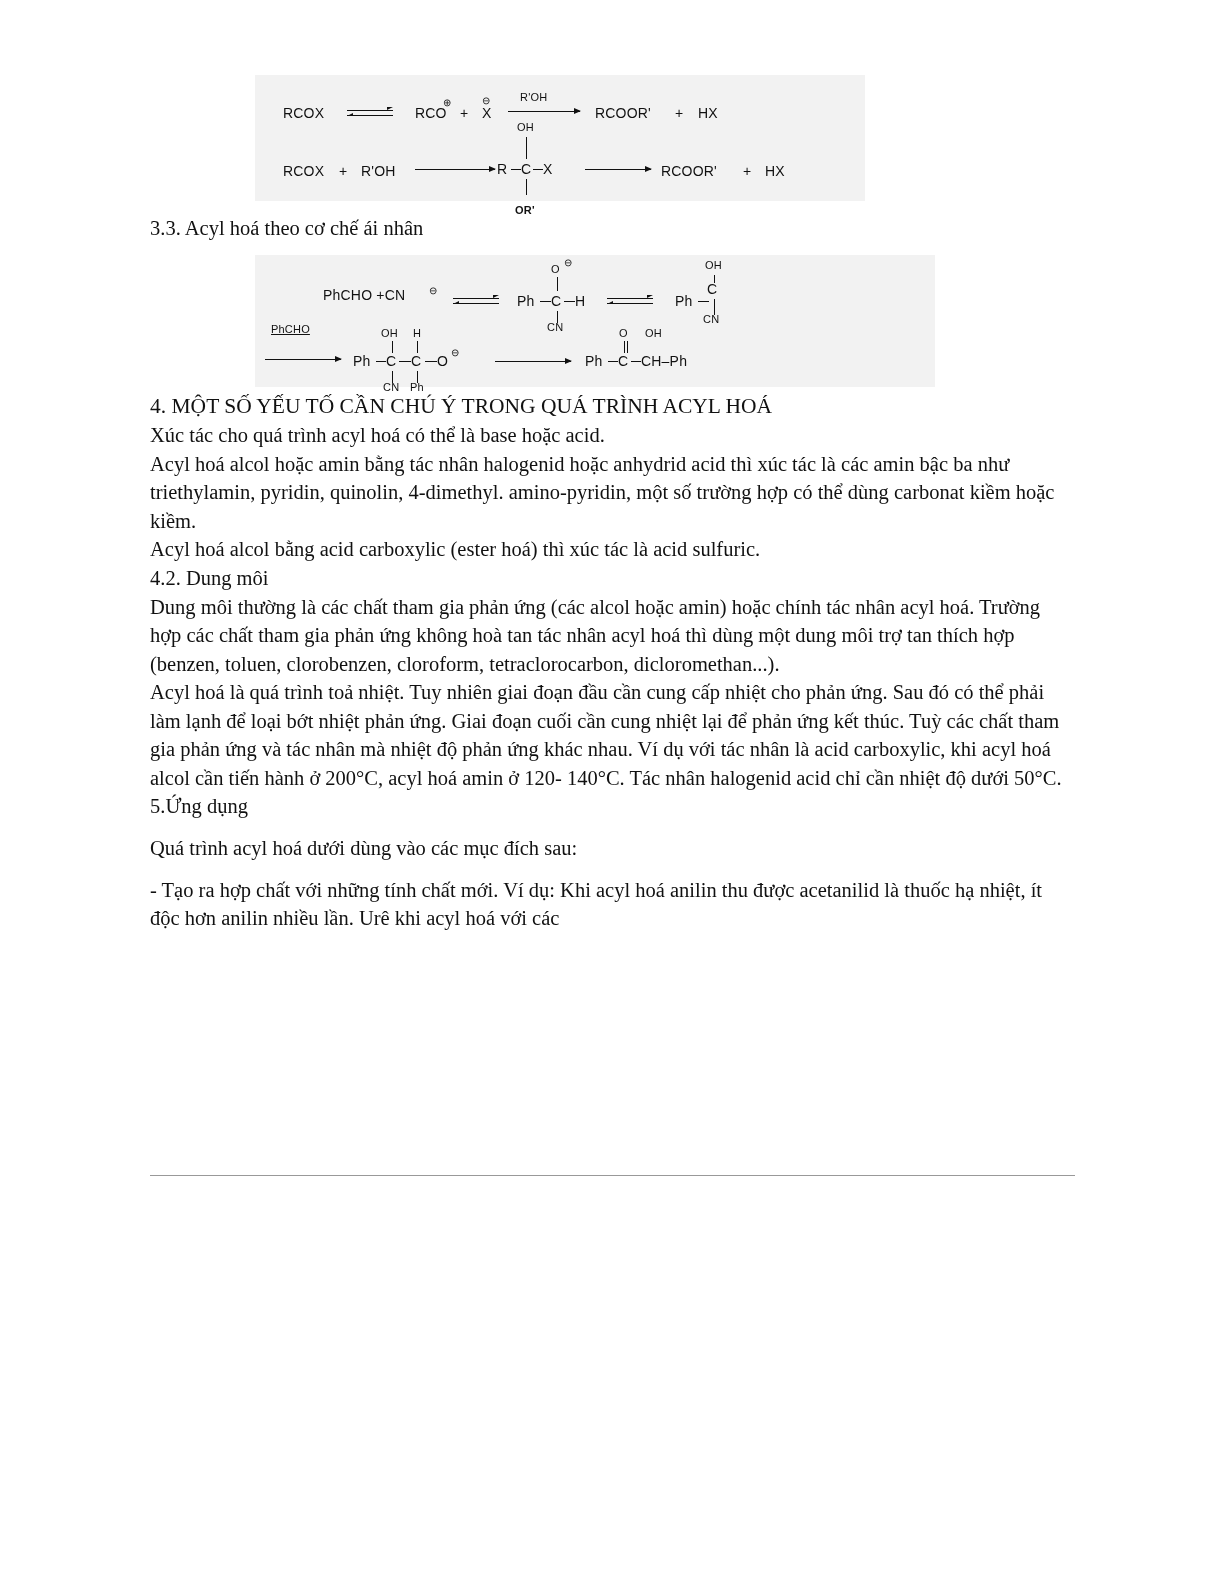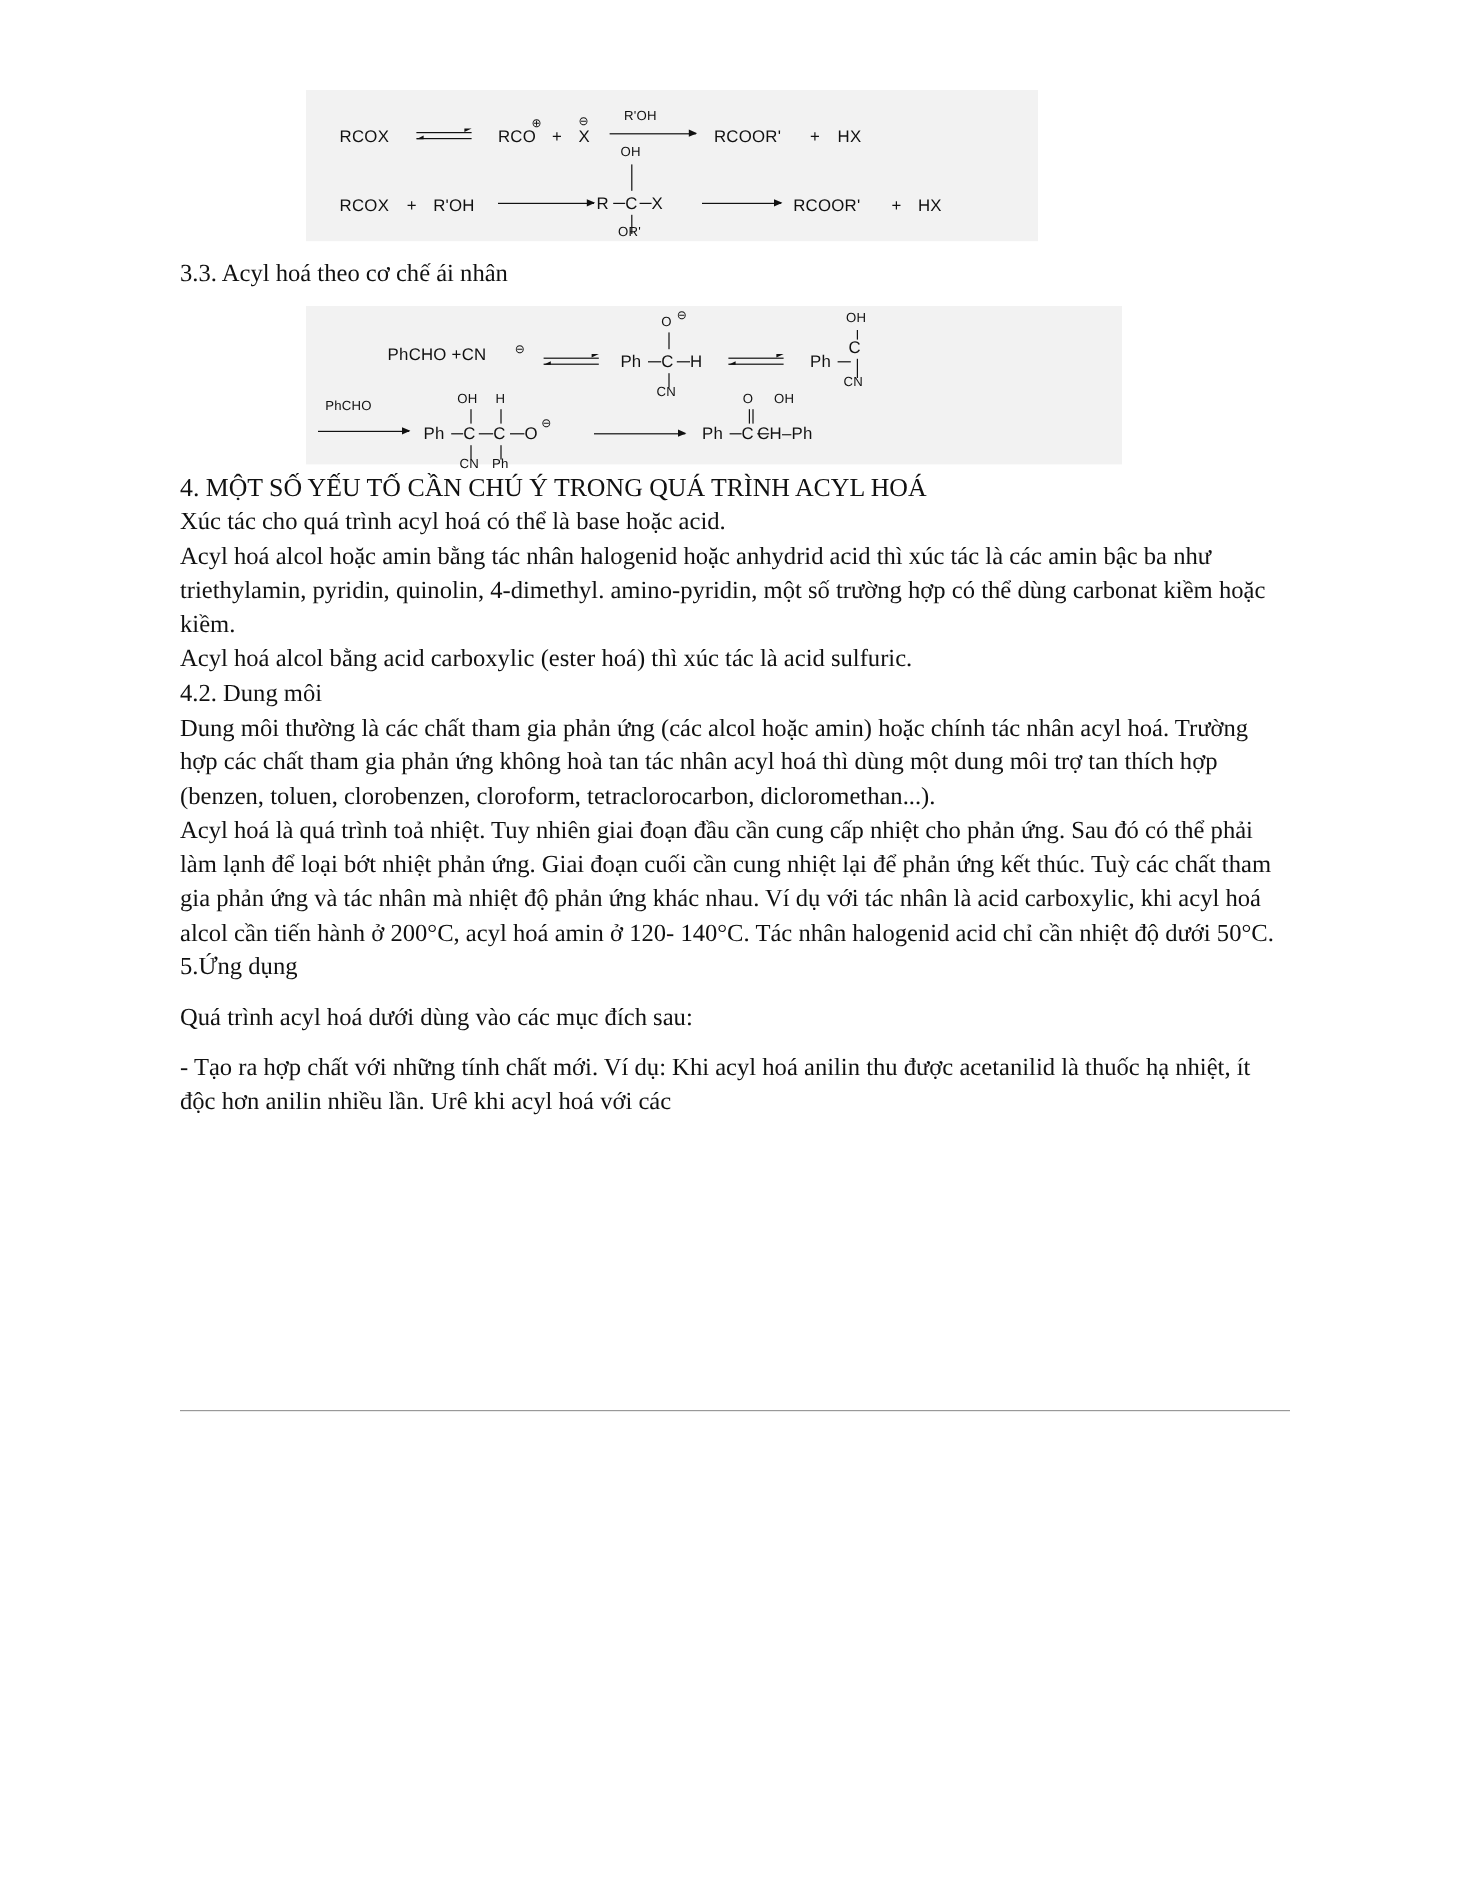--- a/index.html
+++ b/index.html
@@ -174,21 +174,21 @@
       <span class="arr" style="left:160px; top:94px; width:80px;"></span>
 
       <span class="tok sm" style="left:262px; top:46px;">OH</span>
       <span class="vb" style="left:271px; top:62px; height:22px;"></span>
       <span class="tok" style="left:242px; top:86px;">R</span>
       <span class="hb" style="left:256px; top:94px; width:10px;"></span>
       <span class="tok" style="left:266px; top:86px;">C</span>
       <span class="hb" style="left:278px; top:94px; width:10px;"></span>
       <span class="tok" style="left:288px; top:86px;">X</span>
       <span class="vb" style="left:271px; top:104px; height:16px;"></span>
-      <span class="tok sm" style="left:260px; top:113px;">OR'</span>
+      <span class="tok sm" style="left:260px; top:129px;font-weight:bold;">OR'</span>
 
       <span class="arr" style="left:330px; top:94px; width:66px;"></span>
       <span class="tok" style="left:406px; top:88px;">RCOOR'</span>
       <span class="tok" style="left:488px; top:88px;">+</span>
       <span class="tok" style="left:510px; top:88px;">HX</span>
     </div>
 
     <div class="gap"></div>
     <p class="heading">3.3. Acyl hoá theo cơ chế ái nhân</p>
 
@@ -218,21 +218,21 @@
         </span>
 
       <span class="tok" style="left:420px; top:38px;">Ph</span>
       <span class="hb" style="left:443px; top:46px; width:11px;"></span>
       <span class="tok sm" style="left:450px; top:4px;">OH</span>
       <span class="tok" style="left:452px; top:26px;">C</span>
       <span class="vb" style="left:459px; top:20px; height:8px;"></span>
       <span class="vb" style="left:459px; top:44px; height:16px;"></span>
       <span class="tok sm" style="left:448px; top:58px;">CN</span>
 
-      <span class="tok sm" style="left:16px; top:78px;">PhCHO</span>
+      <span class="tok sm" style="left:16px; top:68px;text-decoration:underline;">PhCHO</span>
       <span class="arr" style="left:10px; top:104px; width:76px;"></span>
 
       <span class="tok" style="left:98px; top:98px;">Ph</span>
       <span class="hb" style="left:121px; top:106px; width:10px;"></span>
       <span class="tok" style="left:131px; top:98px;">C</span>
       <span class="vb" style="left:137px; top:86px; height:12px;"></span>
       <span class="tok sm" style="left:126px; top:72px;">OH</span>
       <span class="vb" style="left:137px; top:116px; height:12px;"></span>
       <span class="tok sm" style="left:128px; top:126px;">CN</span>
       <span class="hb" style="left:144px; top:106px; width:12px;"></span>
@@ -248,21 +248,21 @@
       <span class="arr" style="left:240px; top:106px; width:76px;"></span>
 
       <span class="tok" style="left:330px; top:98px;">Ph</span>
       <span class="hb" style="left:353px; top:106px; width:10px;"></span>
       <span class="tok" style="left:363px; top:98px;">C</span>
       <span class="vb" style="left:369px; top:86px; height:12px;"></span>
       <span class="vb" style="left:372px; top:86px; height:12px;"></span>
       <span class="tok sm" style="left:364px; top:72px;">O</span>
       <span class="tok sm" style="left:390px; top:72px;">OH</span>
       <span class="hb" style="left:376px; top:106px; width:10px;"></span>
-      <span class="tok" style="left:376px; top:98px;text-align:right;">CH–Ph</span>
+      <span class="tok" style="left:386px; top:98px;text-align:right;">CH–Ph</span>
     </div>
 
     <p class="bigheading" style="margin-top:4px;">4. MỘT SỐ YẾU TỐ CẦN CHÚ Ý TRONG QUÁ TRÌNH ACYL HOÁ</p>
     <p class="t">Xúc tác cho quá trình acyl hoá có thể là base hoặc acid.</p>
     <p class="t">Acyl hoá alcol hoặc amin bằng tác nhân halogenid hoặc anhydrid acid thì xúc tác là các amin bậc ba như triethylamin, pyridin, quinolin, 4-dimethyl. amino-pyridin, một số trường hợp có thể dùng carbonat kiềm hoặc kiềm.</p>
     <p class="t">Acyl hoá alcol bằng acid carboxylic (ester hoá) thì xúc tác là acid sulfuric.</p>
 
     <p class="heading">4.2. Dung môi</p>
     <p class="t">Dung môi thường là các chất tham gia phản ứng (các alcol hoặc amin) hoặc chính tác nhân acyl hoá. Trường hợp các chất tham gia phản ứng không hoà tan tác nhân acyl hoá thì dùng một dung môi trợ tan thích hợp (benzen, toluen, clorobenzen, cloroform, tetraclorocarbon, dicloromethan...).</p>
 

